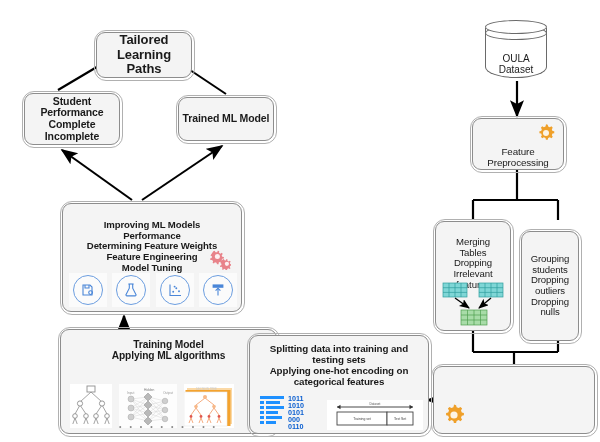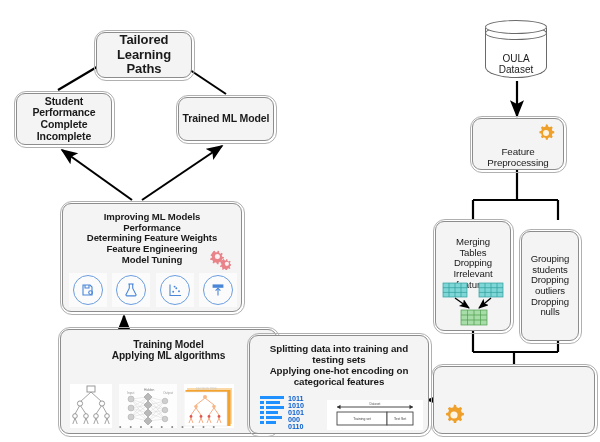--- a/index.html
+++ b/index.html
@@ -47,25 +47,25 @@
   }
   .node .txt {
     white-space: pre-line;
     font-weight: bold;
     letter-spacing: -0.1px;
   }
   .node.plain .txt { font-weight: normal; }
 
   
   #n-tailored  { left: 96px;  top: 8px;   width: 96px;  height: 46px; font-size: 13px; margin-top: 24px; }
-  #n-student   { left: 16px;   top: 93px;  width: 96px;  height: 52px; font-size: 10.5px; }
+  #n-student   { left: 24px;   top: 93px;  width: 96px;  height: 52px; font-size: 10.5px; }
   #n-trained   { left: 178px; top: 97px;  width: 96px;  height: 44px; font-size: 10.5px; text-align: right; }
 
   #n-improving { left: 62px;  top: 203px; width: 180px; height: 109px; font-size: 9.6px;
-                 justify-content: flex-start; padding-top: 8px; }
+                 justify-content: flex-start; padding-top: 16px; }
   #n-training  { left: 60px;  top: 329px; width: 217px; height: 105px; font-size: 10.2px;
                  justify-content: flex-start; padding-top: 9px; }
   #n-splitting { left: 249px; top: 335px; width: 180px; height: 99px; font-size: 9.8px;
                  justify-content: flex-start; padding-top: 8px; border-radius: 9px; }
   #n-converting{ left: 433px; top: 366px; width: 162px; height: 68px; font-size: 9.8px; }
 
   #n-preproc   { left: 472px; top: 118px; width: 92px;  height: 52px; font-size: 9.8px; justify-content: flex-end; }
   #n-merging   { left: 435px; top: 221px; width: 76px;  height: 110px; font-size: 9.6px;
                  justify-content: flex-start; padding-top: 15px; }
   #n-grouping  { left: 521px; top: 231px; width: 58px;  height: 110px; font-size: 9.6px; }

